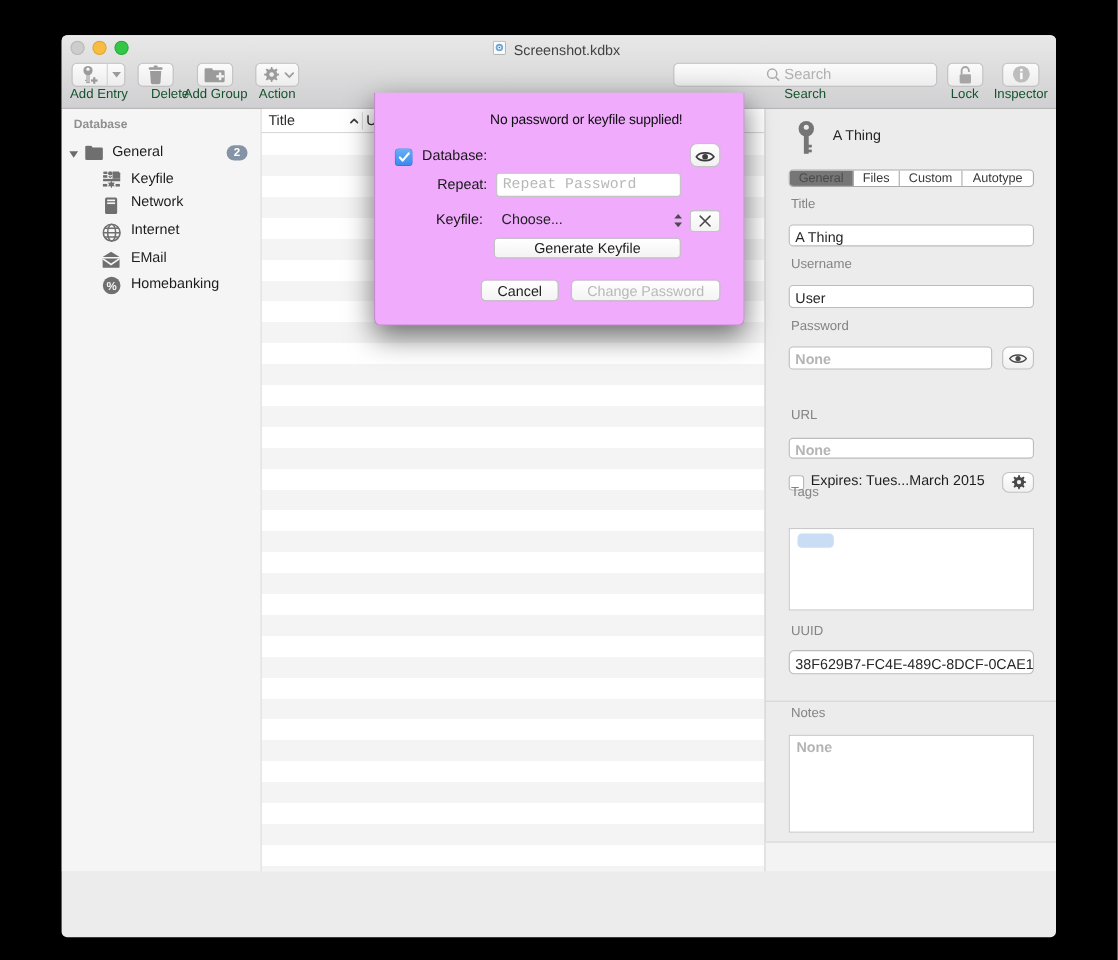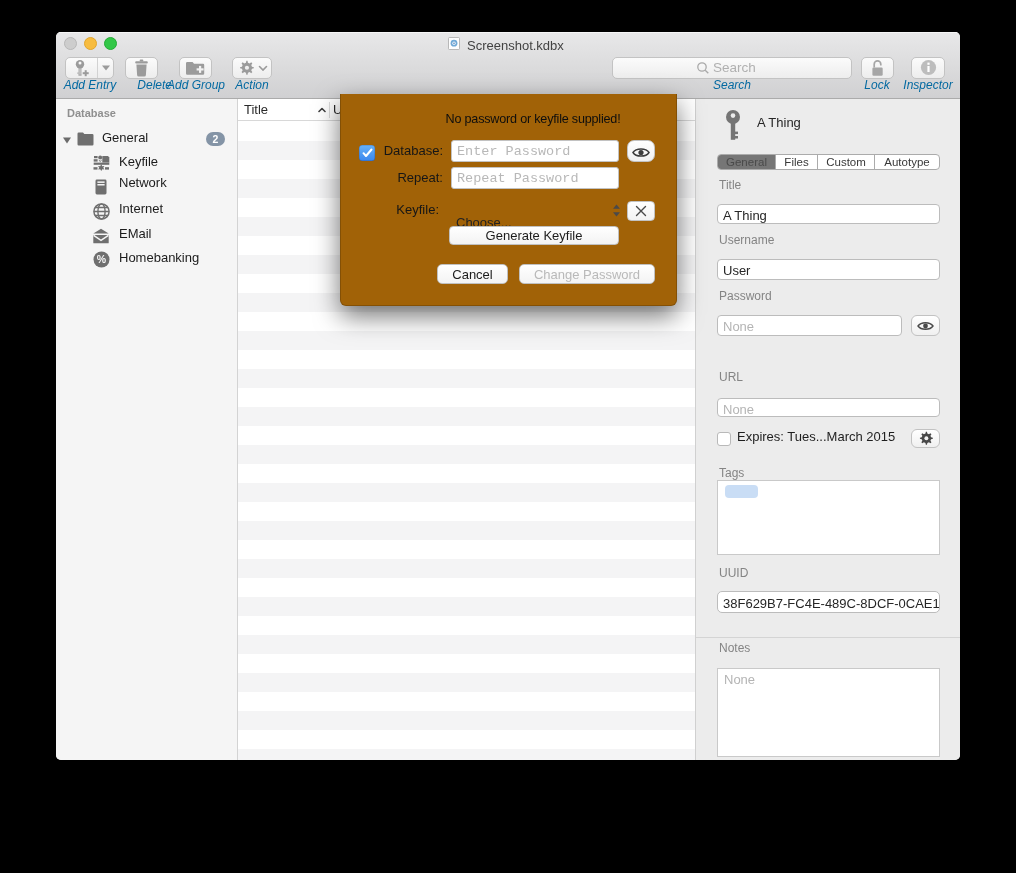--- a/index.html
+++ b/index.html
@@ -1,46 +1,46 @@
 <!DOCTYPE html>
 <html><head>
 <meta charset="utf-8">
 <style>
   html,body{margin:0;padding:0;}
   body{width:1016px;height:873px;background:#000;position:relative;overflow:hidden;
        font-family:"Liberation Sans",sans-serif;-webkit-font-smoothing:antialiased;}
   .abs{position:absolute;}
-  #win{left:56px;top:32px;width:904px;height:728px;border-radius:5px;overflow:hidden;
+  #win{left:56px;top:32px;width:904px;height:820px;border-radius:5px;overflow:hidden;
        background:#ececec;}
   
   #bar{left:0;top:0;width:904px;height:66px;
        background:linear-gradient(#e8e8e9,#dbdbdc 55%,#d0d0d2);box-shadow:inset 0 1px 0 rgba(255,255,255,.6);
        border-bottom:1px solid #ababab;}
   .tl{width:13px;height:13px;border-radius:50%;top:4.5px;box-sizing:border-box;}
   #ttext{left:411px;top:6px;width:220px;font-size:13px;color:#434343;}
   .tbtn{top:25px;height:22px;border-radius:5px;border:1px solid #c3c3c3;
         background:linear-gradient(#fbfbfb,#ededed);box-sizing:border-box;}
-  .tlabel{top:45px;font-size:12px;line-height:16px;color:#0369a1;text-align:center;font-style:italic;}
+  .tlabel{top:45px;font-size:12px;line-height:16px;color:#14532d;text-align:center;}
   
   #sidebar{left:0;top:67px;width:182px;height:693px;background:#f5f5f5;border-right:1px solid #d3d3d3;box-sizing:border-box;}
   .stext{font-size:13px;color:#1c1c1c;line-height:16px;}
   #table{left:182px;top:67px;width:457px;height:693px;background:#fff;}
   #thead{left:0;top:0;width:457px;height:22px;background:#fff;border-bottom:1px solid #d8d8d8;box-sizing:border-box;}
   #rows{left:0;top:23px;width:457px;height:670px;
         background:repeating-linear-gradient(#fff 0,#fff 19px,#f4f4f5 19px,#f4f4f5 38px);}
   #inspector{left:639px;top:67px;width:265px;height:693px;background:#ececec;border-left:1px solid #d0d0d0;box-sizing:border-box;}
   .ilabel{font-size:12px;color:#848484;line-height:14px;}
   .ifield{background:#fff;border:1px solid #bcbcbc;border-radius:4px;box-sizing:border-box;
           font-size:13px;color:#262626;padding:3px 0 0 5px;overflow:hidden;white-space:nowrap;line-height:15px;}
-  .ph{color:#b4b4b4;}
+  .ph{color:#b4b4b4;font-weight:bold;}
   .ibtn{background:linear-gradient(#ffffff,#f0f0f0);border:1px solid #c2c2c2;border-radius:6px;box-sizing:border-box;}
   .seg{box-sizing:border-box;border-right:1px solid #ababab;float:left;height:14px;
        font-size:11.5px;text-align:center;color:#383838;line-height:14px;padding-top:0px;}
   
-  #sheet{left:284px;top:62px;width:337px;height:212px;background:#a16207;
+  #sheet{left:284px;top:52px;width:337px;height:212px;background:#f0abfc;
          border:1px solid rgba(0,0,0,.18);border-top:none;border-radius:0 0 6px 6px;
          box-shadow:0 10px 26px rgba(0,0,0,.55);box-sizing:border-box;}
   .dlabel{font-size:13px;color:#161616;text-align:right;line-height:16px;}
   .dfield{background:#fff;border:1px solid #c2c2c2;border-radius:3px;box-sizing:border-box;}
   .mono{font-family:"Liberation Mono",monospace;font-size:13.5px;color:#b8b8b8;line-height:20px;}
   .btn{background:linear-gradient(#ffffff,#f3f3f3);border:1px solid #c0c0c0;border-radius:5px;
        box-sizing:border-box;font-size:13px;color:#1c1c1c;text-align:center;}
   svg{display:block;position:absolute;}
 </style>
 </head>
@@ -210,21 +210,21 @@
     </svg>
     <div class="ilabel abs" style="left:23px;top:271px;">URL</div>
     <div class="ifield abs" style="left:21px;top:299px;width:223px;height:19px;"><span class="ph">None</span></div>
     <div class="abs" style="left:21px;top:333px;width:14px;height:14px;background:#fff;border:1px solid #b9b9b9;border-radius:3px;box-sizing:border-box;"></div>
     <div class="abs" style="left:41px;top:330px;font-size:13px;color:#1e1e1e;line-height:16px;">Expires: Tues...March 2015</div>
     <div class="ibtn abs" style="left:215px;top:330px;width:29px;height:19px;"></div>
     <svg style="left:222px;top:332px;" width="15" height="15" viewBox="0 0 16 16" fill="#484848">
       <path d="M8 0.8 L9.2 0.8 L9.6 2.7 L11.3 3.4 L12.9 2.3 L14 3.4 L12.9 5 L13.6 6.7 L15.5 7.1 L15.5 8.3 L13.6 8.7 L12.9 10.4 L14 12 L12.9 13.1 L11.3 12 L9.6 12.7 L9.2 14.6 L8 14.6 L7.6 12.7 L5.9 12 L4.3 13.1 L3.2 12 L4.3 10.4 L3.6 8.7 L1.7 8.3 L1.7 7.1 L3.6 6.7 L4.3 5 L3.2 3.4 L4.3 2.3 L5.9 3.4 L7.6 2.7 Z" transform="translate(0.35,0.05)"></path>
       <circle cx="8.95" cy="7.75" r="2.1" fill="#f4f4f4"></circle>
     </svg>
-    <div class="ilabel abs" style="left:23px;top:367px;">Tags</div>
+    <div class="ilabel abs" style="left:23px;top:341px;">Tags</div>
     <div class="abs" style="left:21px;top:381px;width:223px;height:75px;background:#fff;border:1px solid #c9c9c9;box-sizing:border-box;">
       <div class="abs" style="left:7px;top:4px;width:33px;height:13px;background:#c9ddf5;border-radius:4px;"></div>
     </div>
     <div class="ilabel abs" style="left:23px;top:467px;">UUID</div>
     <div class="ifield abs" style="left:21px;top:492px;width:223px;height:22px;border-radius:5px;padding-top:4px;">38F629B7-FC4E-489C-8DCF-0CAE12</div>
     <div class="abs" style="left:0;top:538px;width:265px;height:1px;background:#d4d4d4;"></div>
     <div class="ilabel abs" style="left:23px;top:542px;">Notes</div>
     <div class="abs" style="left:21px;top:569px;width:223px;height:89px;background:#fff;border:1px solid #c9c9c9;box-sizing:border-box;">
       <div class="abs ph" style="left:6px;top:3px;font-size:13px;">None</div>
     </div>
@@ -232,34 +232,31 @@
   </div>
 
   <div id="sheet" class="abs">
     <div class="abs" style="left:92px;top:18px;width:200px;text-align:center;font-size:12.6px;letter-spacing:-0.2px;color:#0e0e0e;">No password or keyfile supplied!</div>
     <div class="abs" style="left:18px;top:51px;width:16px;height:16px;border-radius:3.5px;
          background:linear-gradient(#67b1f7,#3a87ee);box-shadow:inset 0 0 0 0.5px rgba(0,0,60,.25);"></div>
     <svg style="left:21px;top:54px;" width="11" height="10" viewBox="0 0 11 10" fill="none" stroke="#fff" stroke-width="2" stroke-linecap="round" stroke-linejoin="round">
       <path d="M1.5 5.2 L4 8 L9.5 1.5"></path>
     </svg>
     <div class="dlabel abs" style="left:36px;top:49px;width:66px;">Database:</div>
-    <div class="dfield abs" style="left:110px;top:46px;width:168px;height:22px;">
-        <span class="mono abs" style="left:5px;top:1px;">Enter Password</span>
-      </div>
     <div class="ibtn abs" style="left:286px;top:46px;width:28px;height:22px;border-radius:7px;"></div>
     <svg style="left:291px;top:53px;" width="18" height="11" viewBox="0 0 18 11">
       <path d="M1 5.5 C4 0.8 14 0.8 17 5.5 C14 10.2 4 10.2 1 5.5 Z" fill="none" stroke="#3c3c3c" stroke-width="1.5"></path>
       <circle cx="9" cy="5.5" r="2.6" fill="#3c3c3c"></circle>
     </svg>
     <div class="dlabel abs" style="left:36px;top:76px;width:66px;">Repeat:</div>
     <div class="dfield abs" style="left:110px;top:73px;width:168px;height:22px;">
         <span class="mono abs" style="left:5px;top:1px;">Repeat Password</span>
       </div>
     <div class="dlabel abs" style="left:32px;top:108px;width:66px;">Keyfile:</div>
-    <div class="abs" style="left:115px;top:108px;font-size:13px;color:#222;line-height:16px;margin-top:13px;">Choose...</div>
+    <div class="abs" style="left:115px;top:108px;font-size:13px;color:#222;line-height:16px;">Choose...</div>
     <svg style="left:271px;top:110px;" width="9" height="13" viewBox="0 0 9 13" fill="#4a4a4a">
       <path d="M4.5 0.5 L8 4.7 H1 Z"></path>
       <path d="M4.5 12.5 L8 8.3 H1 Z"></path>
     </svg>
     <div class="ibtn abs" style="left:286px;top:107px;width:28px;height:20px;border-radius:4px;background:linear-gradient(#ffffff,#f3f3f3);"></div>
     <svg style="left:294px;top:111px;" width="12" height="12" viewBox="0 0 12 12" stroke="#4a4a4a" stroke-width="1.4" stroke-linecap="round">
       <path d="M1.5 1.5 L10.5 10.5 M10.5 1.5 L1.5 10.5"></path>
     </svg>
     <div class="btn abs" style="left:108px;top:132px;width:170px;height:19px;line-height:18px;border-radius:4px;">Generate Keyfile</div>
     <div class="btn abs" style="left:96px;top:170px;width:71px;height:20px;line-height:19px;">Cancel</div>

